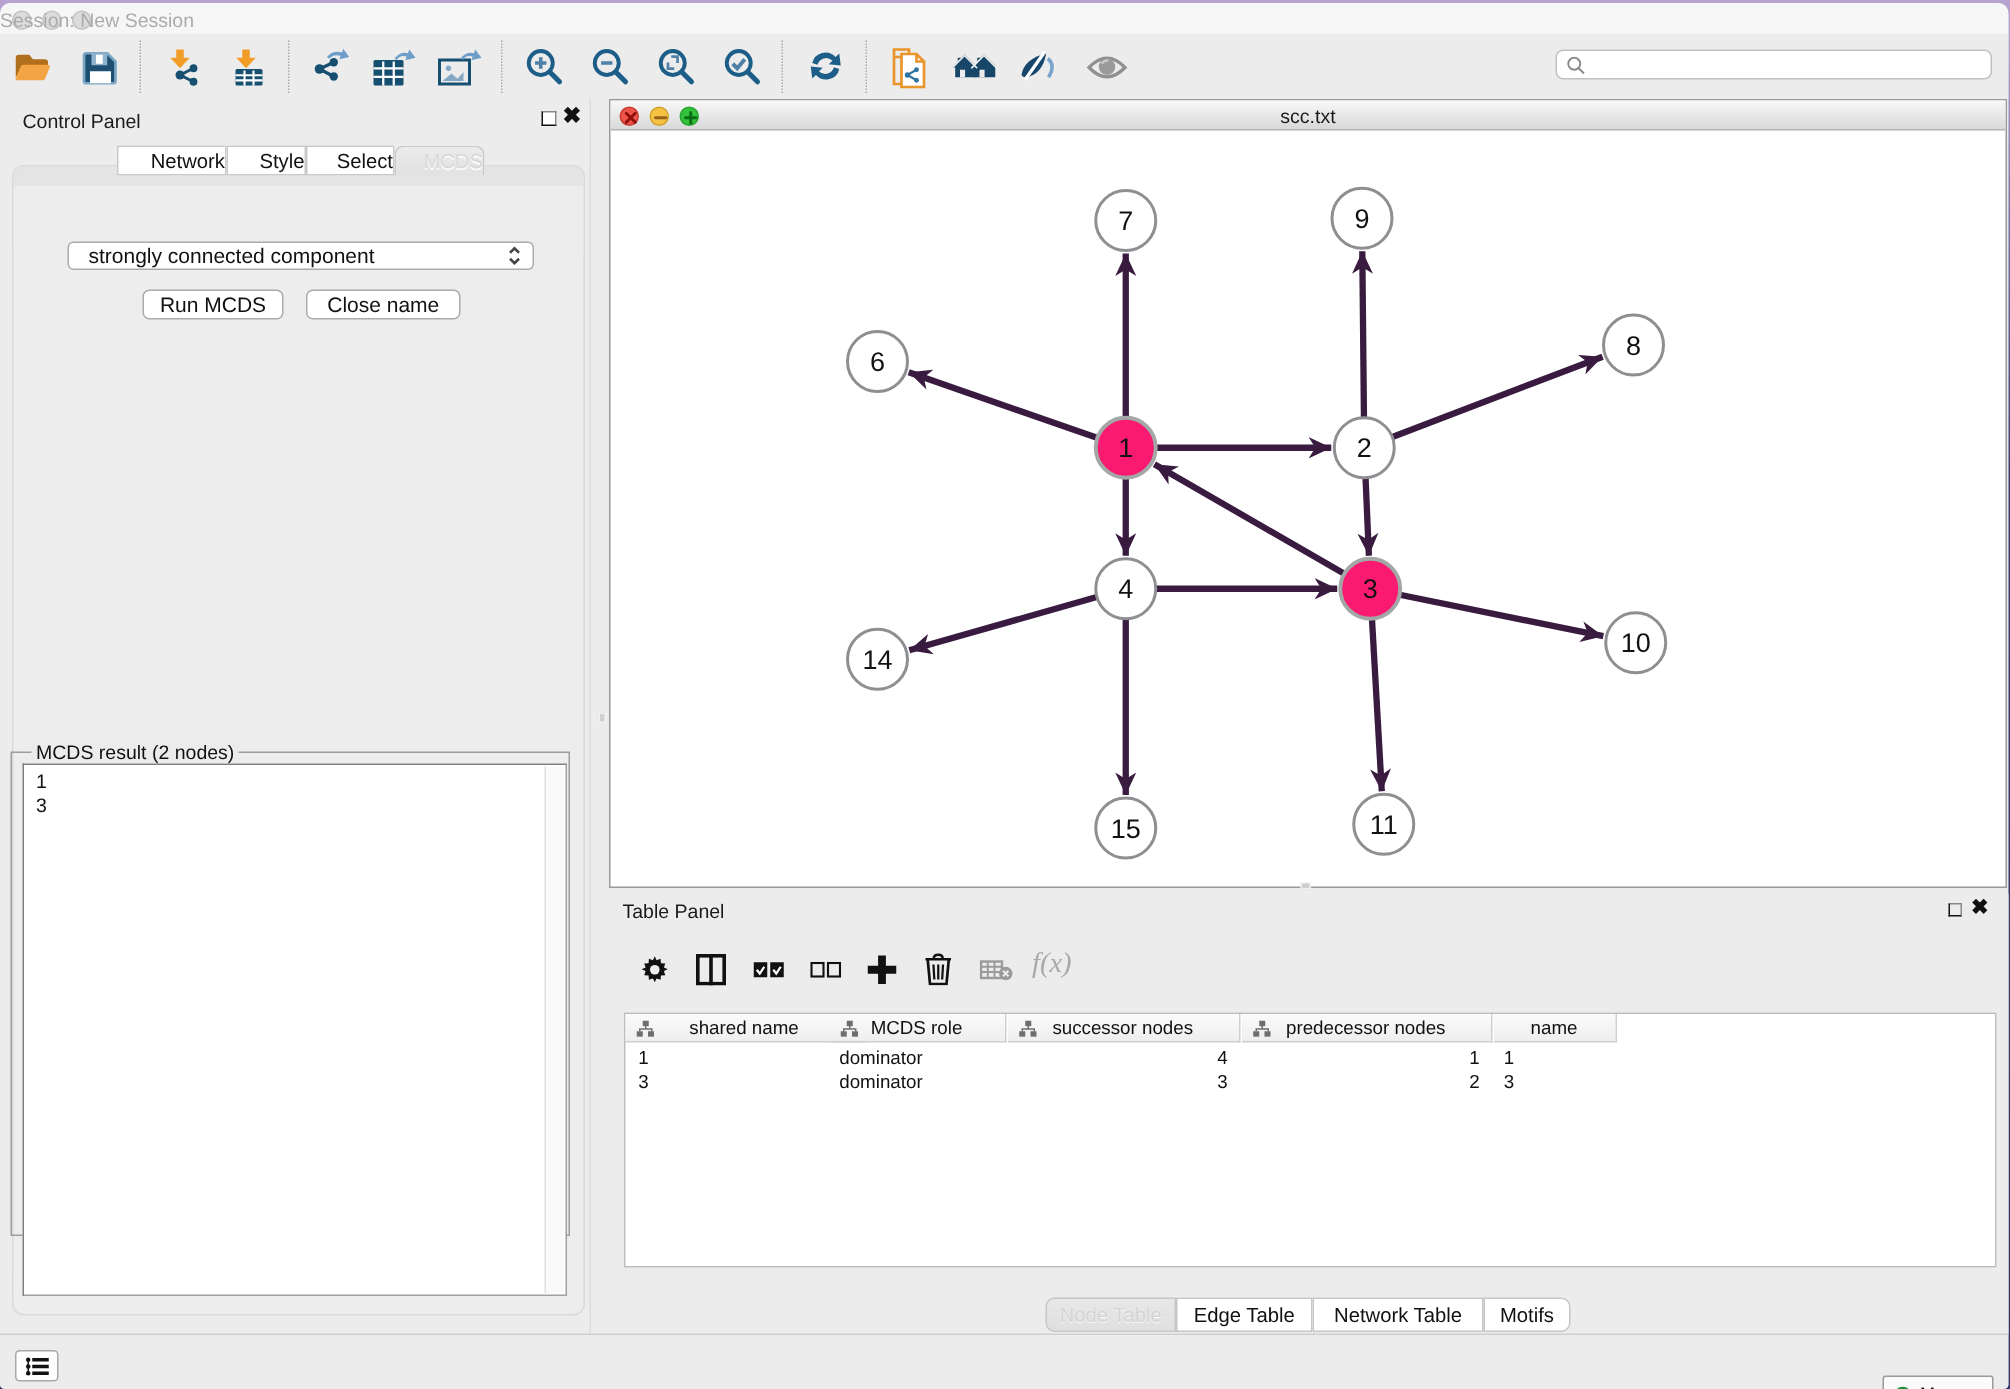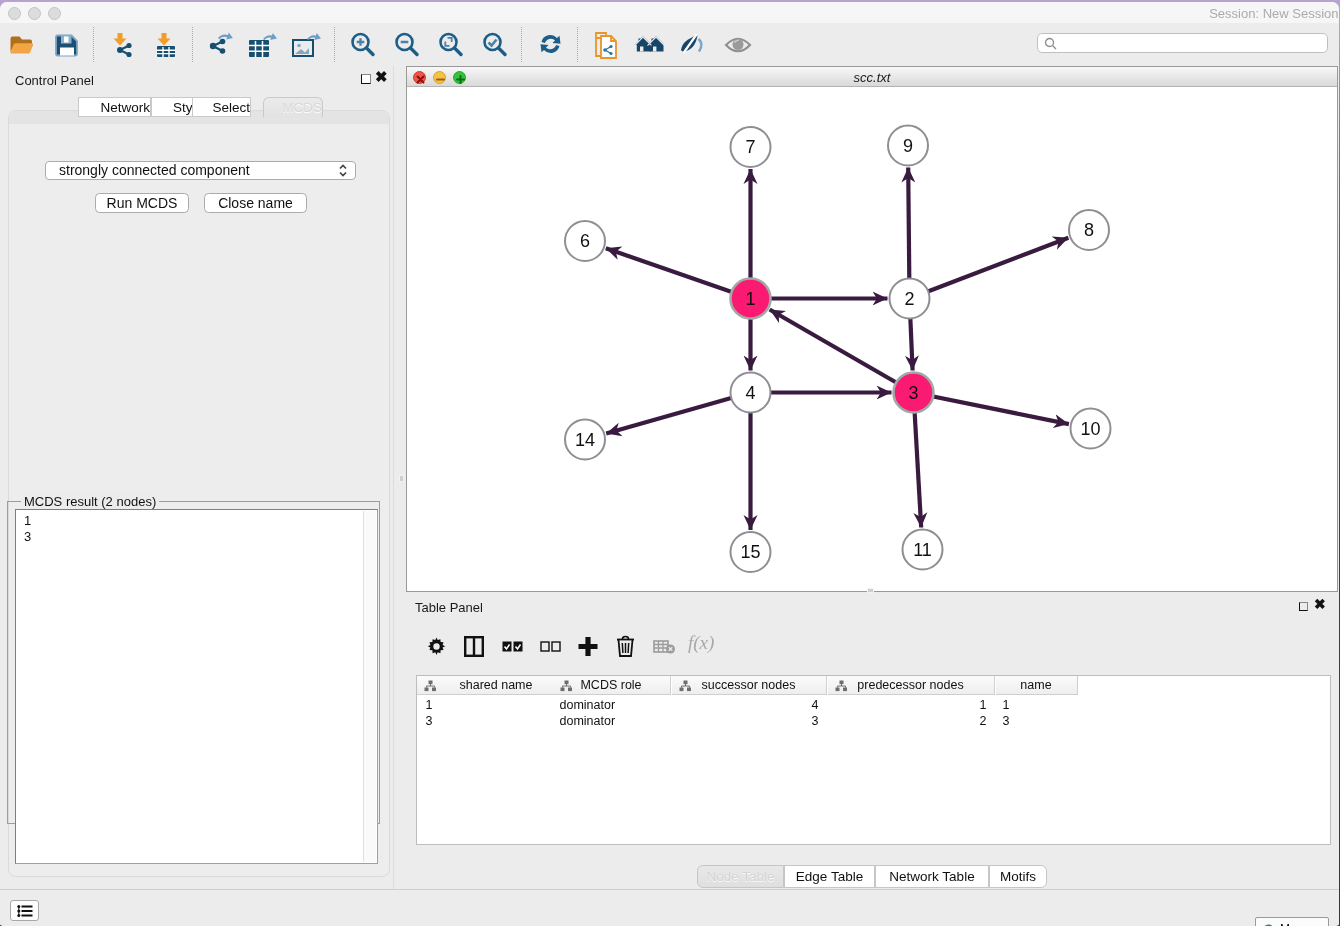--- a/index.html
+++ b/index.html
@@ -5,21 +5,21 @@
 * { margin:0; padding:0; box-sizing:border-box; }
 html,body { width:1340px; height:926px; overflow:hidden; }
 body {
   font-family:"Liberation Sans", sans-serif;
   background:linear-gradient(180deg,#b7a2d1 0px,#b2a0cf 30px,#7a74a8 140px,#3a4070 320px,#2e3566 926px);
   position:relative;
 }
 .win { position:absolute; left:0; top:2px; width:1338.5px; height:924px; background:#ececec; border-radius:7px 7px 3px 3px; overflow:hidden; }
 .titlebar { position:absolute; left:0; top:0; width:100%; height:22px; background:#f6f6f6; border-bottom:1px solid #dcdcdc; }
 .tl { position:absolute; top:4.5px; width:13px; height:13px; border-radius:50%; background:#dcdcdc; border:1px solid #c3c3c3; }
-.title { position:absolute; top:4px; left:0; width:100%; text-align:right; font-size:13px; color:#ababab; }
+.title { position:absolute; top:4px; left:0; width:100%; text-align:left; font-size:13px; color:#ababab; }
 .toolbar { position:absolute; left:0; top:21px; width:100%; height:43px; background:#ececec; }
 .sep { position:absolute; top:4px; height:35px; width:0; border-left:1px dotted #a9a9a9; }
 .ticon { position:absolute; top:8px; }
 .search { position:absolute; left:1037px; top:10px; width:291px; height:20px; background:#fff; border:1px solid #c0c0c0; border-radius:5px; }
 
 .cp { position:absolute; left:0; top:64px; width:394px; height:824px; background:#ececec; border-right:1px solid #dcdcdc; }
 .cphead { position:absolute; left:15px; top:7px; font-size:13px; color:#1a1a1a; }
 .maxbtn { position:absolute; left:361px; top:8px; width:10px; height:10px; border:1.5px solid #111; border-top-color:#888; border-right-color:#888; background:#fff; }
 .xbtn { position:absolute; left:375px; top:2px; font-size:15px; font-weight:bold; color:#111; }
 .tab { position:absolute; z-index:3; height:20px; background:#fff; border:1px solid #c9c9c9; font-size:13.5px; color:#111; text-align:right; line-height:19px; }
@@ -28,21 +28,21 @@
 .cpanel .strip { position:absolute; left:0; top:0; width:100%; height:13px; background:#e4e4e4; border-radius:8px 8px 0 0; }
 .optlabel { position:absolute; left:0; top:27px; width:100%; text-align:center; font-size:14px; color:#111; }
 .combo { position:absolute; left:36px; top:50px; width:311px; height:19px; background:#fff; border:1px solid #ababab; border-radius:4px; font-size:14px; color:#111; line-height:17px; padding-left:13px; }
 .btn { position:absolute; top:82px; height:20px; background:#fff; border:1px solid #ababab; border-radius:4.5px; font-size:14px; color:#111; text-align:center; line-height:18px; }
 .fieldset { position:absolute; left:7px; top:435px; width:373px; height:323px; border:1px solid #9d9d9d; }
 .legend { position:absolute; left:13px; top:-8px; background:#ececec; padding:0 3px; font-size:13px; color:#111; }
 .ta { position:absolute; left:7px; top:7px; width:363px; height:355px; background:#fff; border:1px solid #a0a0a0; border-top-color:#7e7e7e; border-left-color:#7e7e7e; font-size:13px; color:#111; line-height:16px; padding:3px 0 0 8px; }
 .tascroll { position:absolute; right:1px; top:1px; width:13px; height:351px; background:#fafafa; border-left:1px solid #e0e0e0; }
 
 .netwin { position:absolute; left:406px; top:64px; width:932px; height:526px; background:#fff; border:1px solid #999; }
-.nettitle { position:absolute; left:0; top:0; width:100%; height:20px; background:linear-gradient(#f8f8f8,#d9d9d9); border-bottom:1px solid #b3b3b3;font-style:italic; }
+.nettitle { position:absolute; left:0; top:0; width:100%; height:20px; background:linear-gradient(#f8f8f8,#d9d9d9); border-bottom:1px solid #b3b3b3; }
 .nettitle .t { position:absolute; width:100%; text-align:center; top:3px; font-size:13px; color:#1a1a1a; }
 .dot { position:absolute; top:3.5px; width:13px; height:13px; border-radius:50%; }
 
 .tp { position:absolute; left:406px; top:594px; width:934px; height:293px; background:#ececec; }
 .tphead { position:absolute; left:9px; top:4px; font-size:13px; color:#1a1a1a; }
 .tpmax { position:absolute; left:893px; top:6px; width:9px; height:9px; border:1.5px solid #111; border-top-color:#888; border-right-color:#888; background:#ececec; }
 .tpx { position:absolute; left:908px; top:0px; font-size:14px; font-weight:bold; color:#111; }
 .ttool { position:absolute; left:0; top:30px; width:100%; height:38px; }
 .tbl { position:absolute; left:9.5px; top:79px; width:915px; height:170px; background:#fff; border:1px solid #bdbdbd; }
 .thdr { position:absolute; left:0; top:0; height:19px; background:linear-gradient(#fbfbfb,#eeeeee); border-bottom:1px solid #cfcfcf; border-right:1px solid #cfcfcf; }
@@ -191,21 +191,21 @@
         <path d="M8.5 8.5 L12 12" stroke="#8a8a8a" stroke-width="1.3"></path>
       </svg>
     </div>
   </div>
   <div class="cp" id="cp">
     <div class="cphead">Control Panel</div>
     <div class="maxbtn"></div>
     <div class="xbtn">✖</div>
     <div class="tab" style="left:78px;top:31px;width:73px">Network</div>
     <div class="tab" style="left:151px;top:31px;width:53px">Style</div>
-    <div class="tab" style="left:192px;top:31px;width:59px">Select</div>
+    <div class="tab" style="left:204px;top:31px;width:59px">Select</div>
     <div class="tab tabsel" style="left:263px;top:31px;width:60px">MCDS</div>
     <div class="cpanel">
       <div class="strip"></div>
       <div class="combo">strongly connected component
         <svg width="10" height="13" viewBox="0 0 10 13" style="position:absolute;right:7px;top:2px">
           <path d="M2 4.5 L5 1.5 L8 4.5 M2 8.5 L5 11.5 L8 8.5" fill="none" stroke="#444" stroke-width="1.7"></path>
         </svg>
       </div>
       <div class="btn" style="left:86px;width:94px">Run MCDS</div>
       <div class="btn" style="left:195px;width:103px">Close name</div>

